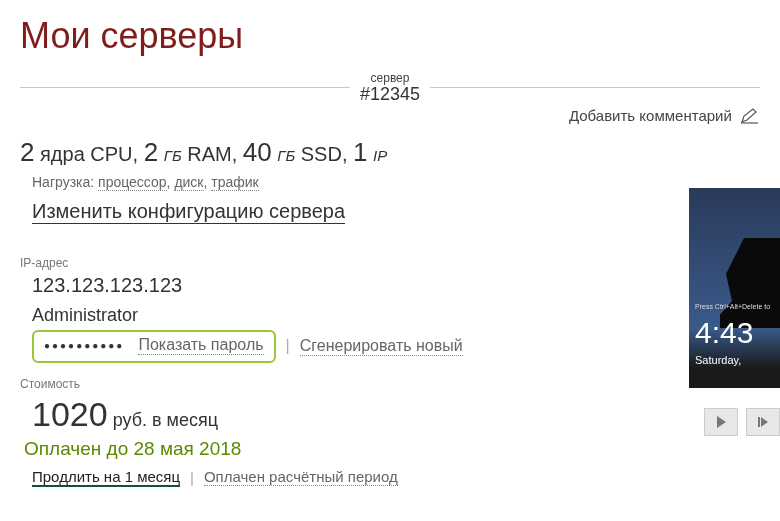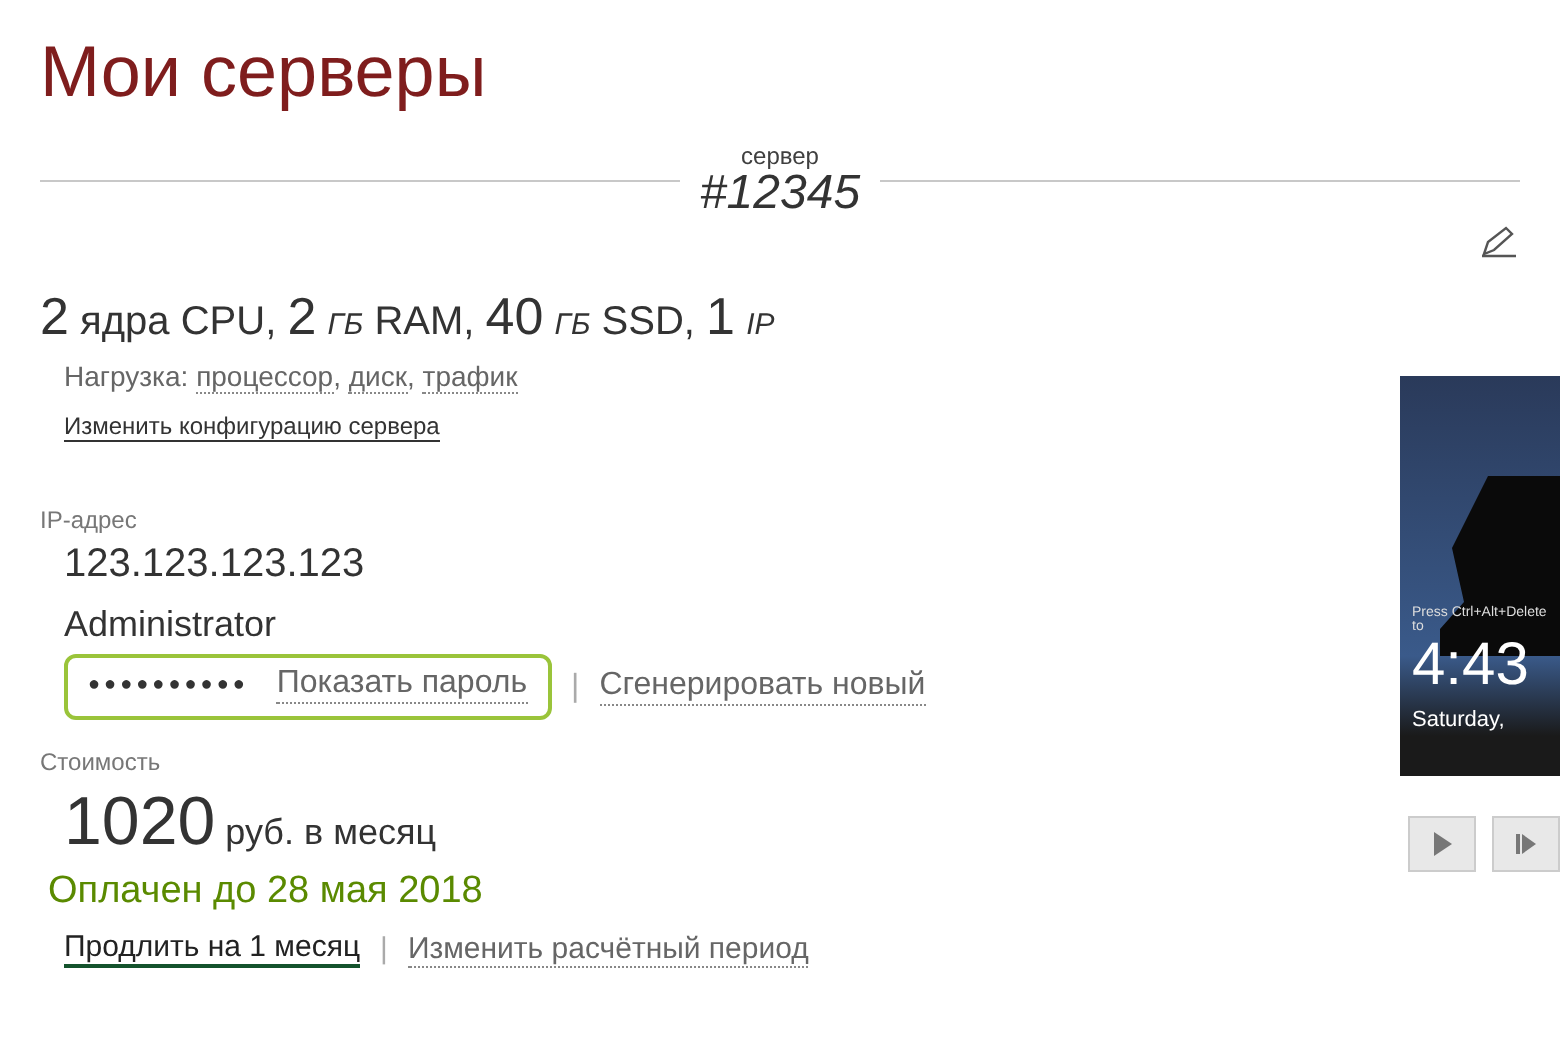--- a/index.html
+++ b/index.html
@@ -20,21 +20,21 @@
   }
   .divider-row {
     display: flex;
     align-items: center;
     padding: 0 20px;
     margin-top: 6px;
   }
   .hline { flex: 1; height: 1px; background: #c8c8c8; }
   .server-block { text-align: center; padding: 0 10px; }
   .server-label { font-size: 12px; color: #404040; }
-  .server-number { font-size: 24px; font-weight: 300; color: #333; line-height: 1; font-style: italic; }
+  .server-number { font-size: 18px; font-weight: 300; color: #333; line-height: 1; }
   .add-comment-row {
     text-align: right;
     padding: 4px 20px 10px 0;
     font-size: 15px;
     color: #444;
   }
   .pencil-icon { display: inline-block; vertical-align: middle; margin-left: 4px; }
   .content { padding: 0 20px; position: relative; }
   .specline { font-size: 20px; font-weight: 300; color: #333; margin-bottom: 6px; }
   .specline .big { font-size: 26px; }
@@ -43,21 +43,21 @@
   .dotlink {
     color: #666;
     border-bottom: 1px dotted #888;
     cursor: pointer;
   }
   .solidlink {
     color: #333;
     border-bottom: 1px solid #333;
     cursor: pointer;
   }
-  .config-link { font-size: 12px; margin: 4px 0 18px 12px; display: inline-block; }
+  .config-link { font-size: 20px; margin: 4px 0 18px 12px; display: inline-block; }
   .section-label { font-size: 12px; color: #777; margin-top: 14px; }
   .ip-value { font-size: 20px; font-weight: 300; margin: 4px 0 8px 12px; }
   .auth-user { font-size: 18px; font-weight: 300; margin: 4px 0 4px 12px; }
   .pwd-row { margin: 0 0 10px 12px; display: flex; align-items: center; gap: 10px; }
   .highlight-box {
     border: 2px solid #9ac43a;
     border-radius: 6px;
     padding: 4px 10px 6px 10px;
     display: inline-flex;
     align-items: center;
@@ -68,21 +68,21 @@
   .cost-line { font-size: 18px; font-weight: 300; margin: 4px 0 4px 12px; }
   .cost-line .price { font-size: 34px; }
   .paid { color: #5a8a00; font-size: 19px; margin: 0 0 8px 4px; }
   .extend-row { margin-left: 12px; font-size: 15px; display: flex; align-items: center; gap: 10px; }
   .boldlink { font-weight: 500; color: #222; border-bottom: 2px solid #14532d; cursor: pointer; }
 
   .screenshot {
     position: absolute;
     top: 188px;
     right: 0;
-    width: 80px;
+    width: 91px;
     height: 200px;
     background: #1a1a2a;
     overflow: hidden;
   }
   .screenshot .sky {
     position: absolute; inset: 0;
     background: linear-gradient(#2a3a5a,#3a5a8a 70%,#1a1a1a 90%);
   }
   .screenshot .silhouette {
     position: absolute; bottom: 60px; right: 0; width: 60px; height: 90px;
@@ -133,20 +133,21 @@
 <div class="divider-row">
   <div class="hline"></div>
   <div class="server-block">
     <div class="server-label">сервер</div>
     <div class="server-number">#12345</div>
   </div>
   <div class="hline"></div>
 </div>
 
 <div class="add-comment-row">
+  <span class="">Добавить комментарий</span>
   <span class="pencil-icon">
     <svg width="20" height="16" viewBox="0 0 20 16">
       <path d="M2 14 L4 8 L13 1 L16 4 L7 12 Z" fill="none" stroke="#555" stroke-width="1.2"></path>
       <path d="M1 15 L18 15" stroke="#555" stroke-width="1.2"></path>
     </svg>
   </span>
 </div>
 
 <div class="content">
   <div class="specline">
@@ -187,21 +188,21 @@
   <div class="section-label">Стоимость</div>
   <div class="cost-line">
     <span class="price">1020</span>
     <span>руб.</span>
     <span>в месяц</span>
   </div>
   <div class="paid">Оплачен до 28 мая 2018</div>
   <div class="extend-row">
     <span class="boldlink">Продлить на 1 месяц</span>
     <span class="pipe">|</span>
-    <span class="dotlink">Изменить расчётный период</span>
+    <span class="dotlink">Оплачен расчётный период</span>
   </div>
 </div>
 
 <div class="screenshot">
   <div class="sky"></div>
   <div class="silhouette"></div>
   <div class="hint">Press Ctrl+Alt+Delete to</div>
   <div class="clock">4:43</div>
   <div class="date">Saturday,</div>
 </div>

